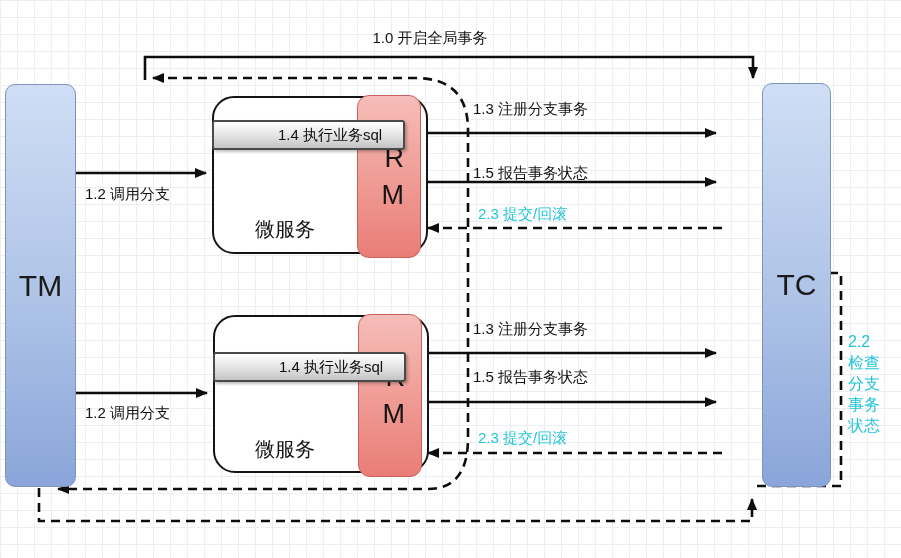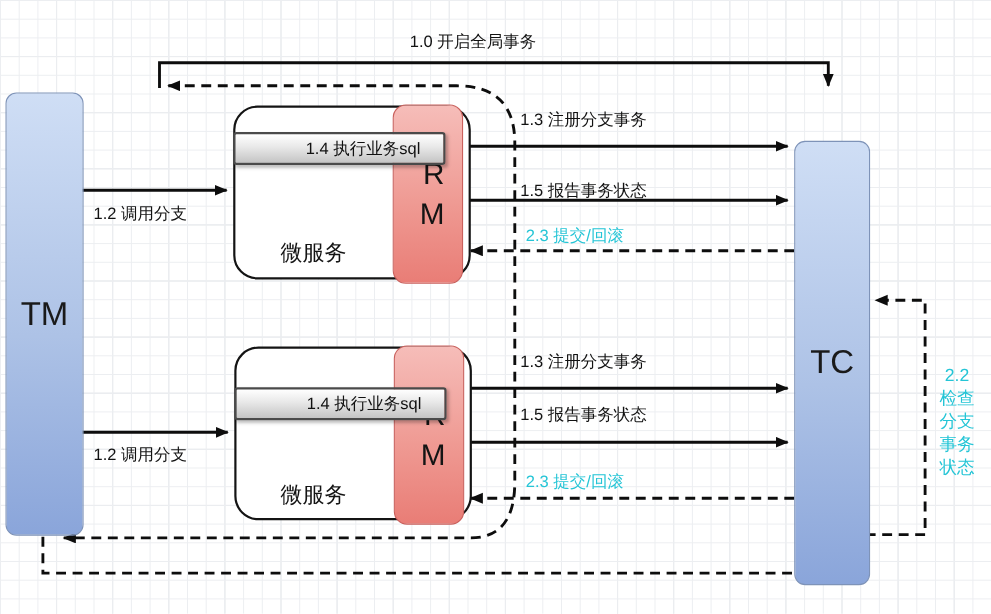--- a/index.html
+++ b/index.html
@@ -41,21 +41,21 @@
     background:linear-gradient(180deg,#ffffff 0%,#e8e8e8 45%,#c4c4c4 100%);
     border:2px solid #4a4a4a;border-radius:3px;
     box-shadow:2px 2px 3px rgba(0,0,0,0.25);
     display:flex;align-items:center;justify-content:center;
     color:#111;font-size:15px;white-space:nowrap;padding-left:43px;
   }
   .edge-label{color:#121212;font-size:15px;white-space:nowrap;}
   .edge-label.center{text-align:center;}
   .teal{color:#25c5d6;}
   .teal-big{font-size:18px;}
-  .teal-vert{white-space:pre-line;text-align:center;font-size:16px;line-height:21px;}
+  .teal-vert{white-space:pre-line;font-size:16px;line-height:21px;}
 </style>
 </head>
 <body>
 
 <div class="canvas">
 
   <svg class="wires">
     <defs>
       <marker id="mArrow" markerUnits="userSpaceOnUse" markerWidth="14" markerHeight="12" refX="11" refY="5" orient="auto-start-reverse">
         <path d="M0,0 L12,5 L0,10 Z" fill="#0d0d0d"></path>
@@ -80,21 +80,21 @@
 
     <path class="dashed" d="M39,488 L39,521 L752,521 L752,499" marker-end="url(#mArrow)"></path>
 
     <path class="dashed" d="M757,486 L841,486 L841,273 L796,273" marker-end="url(#mArrow)"></path>
   </svg>
 
   <div class="abs node-blue" style="left:5px;top:84px;width:69px;height:401px;">
     <span>TM</span>
   </div>
 
-  <div class="abs node-blue" style="left:722px;top:83px;width:67px;height:402px;margin-top:45px;">
+  <div class="abs node-blue" style="left:762px;top:83px;width:67px;height:402px;">
     <span>TC</span>
   </div>
 
   <div class="abs svc-box" style="left:212px;top:96px;width:212px;height:154px;"></div>
   <div class="abs svc-label" style="left:255px;top:216px;">微服务</div>
   <div class="abs rm-box" style="left:357px;top:95px;width:62px;height:161px;">
     <span class="rm-text">RM</span>
   </div>
   <div class="abs task-tab" style="left:212px;top:120px;width:146px;height:26px;">1.4 执行业务sql</div>
 

